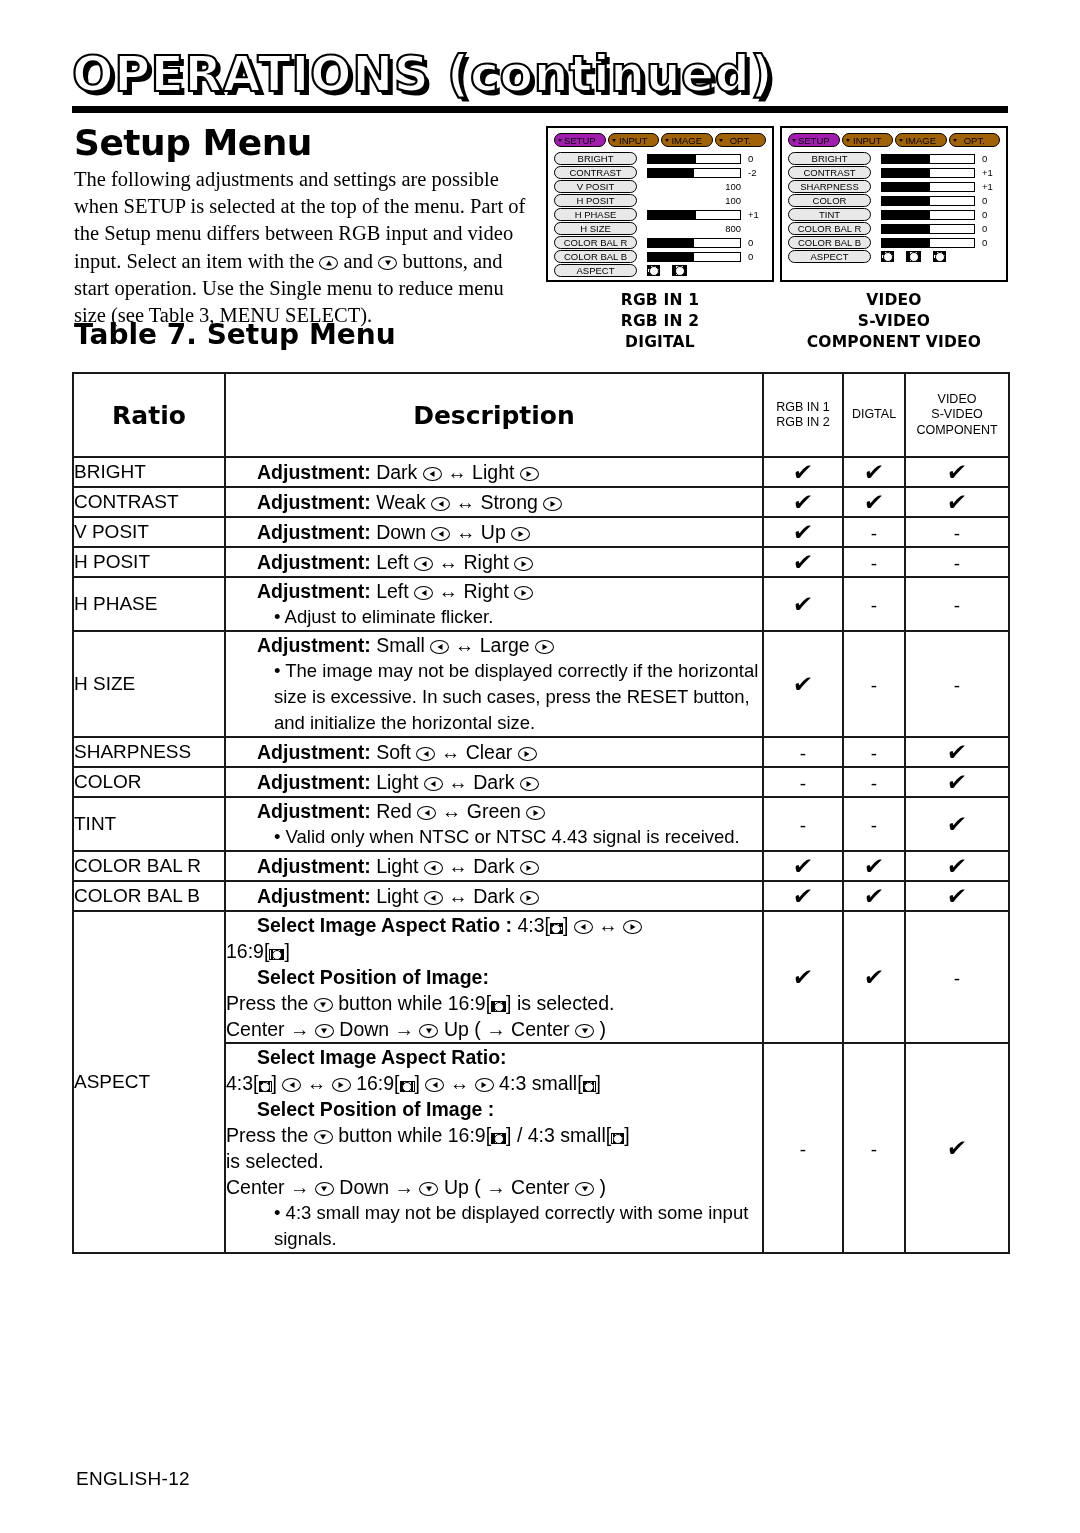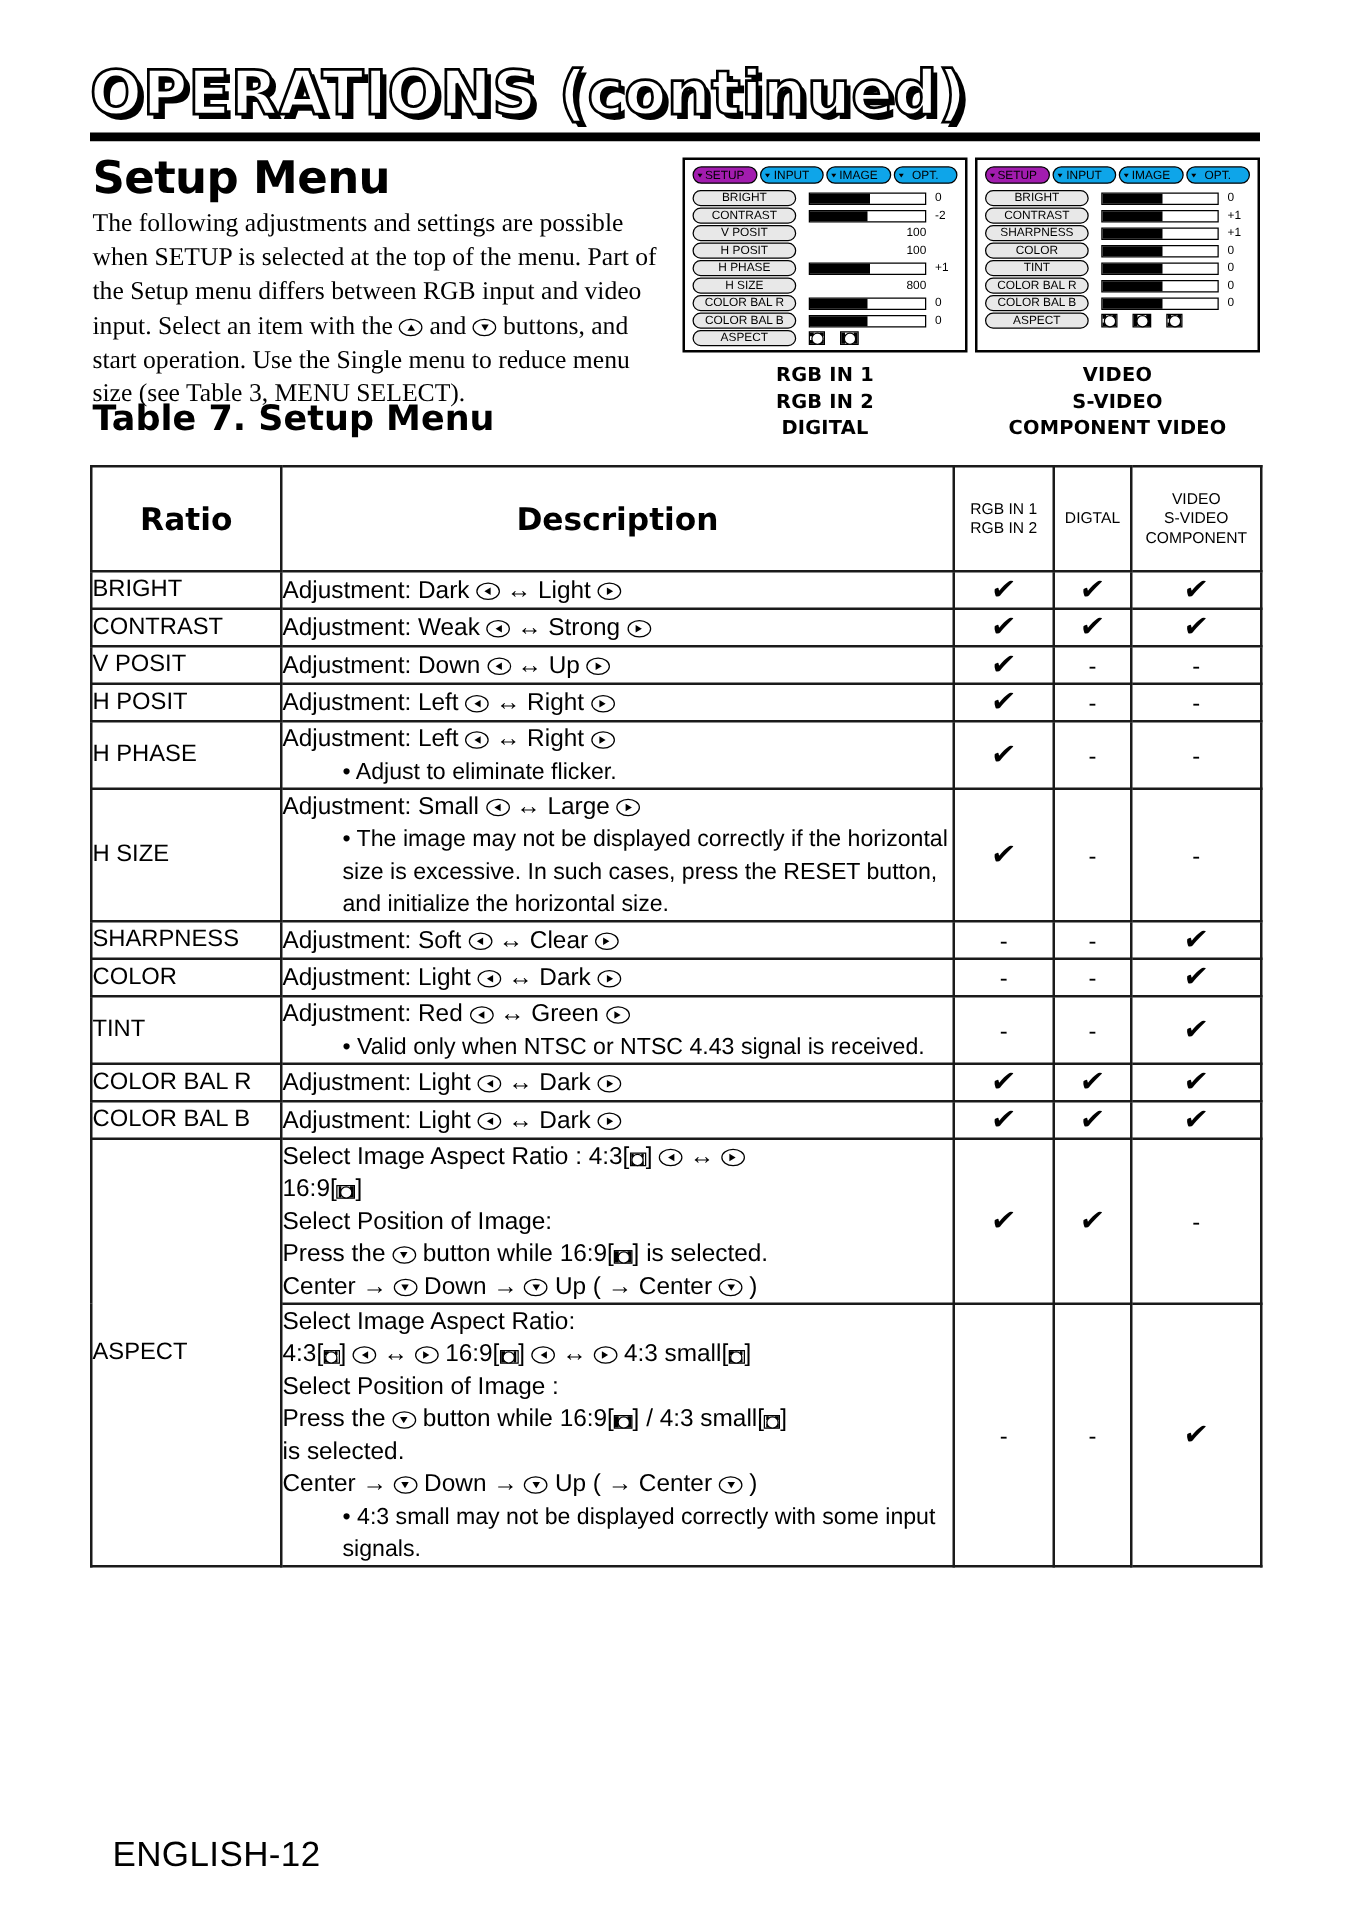--- a/index.html
+++ b/index.html
@@ -82,21 +82,21 @@
 
   .osd-tabs {
     display: flex;
     gap: 2px;
     margin-bottom: 5px;
   }
   .osd-tab {
     flex: 1;
     border: 1.2px solid #000000;
     border-radius: 9px;
-    background: #0ea5e9;
+    background: #a16207;
     font-size: 9.5px;
     text-align: center;
     padding: 0 1px;
     height: 14px;
     line-height: 13px;
     position: relative;
     white-space: nowrap;
     box-sizing: border-box;
   }
   .osd-tab.sel { background: #a21caf; }
@@ -271,21 +271,21 @@
   }
   td.mark .dash { font-size: 19px; font-weight: normal; }
   .check {
     font-family: "DejaVu Sans", sans-serif;
     font-size: 23px;
     line-height: 1;
     display: inline-block;
     transform: skewX(-8deg);
   }
 
-  .adj { font-weight: normal; }
+  .adj { font-weight: bold; margin-left: 31px; }
   .note { font-size: 18.5px; padding-left: 48px; }
 
   
   .btn {
     display: inline-block;
     width: 19px;
     height: 14px;
     border: 1.4px solid #000000;
     border-radius: 50%;
     position: relative;
@@ -301,23 +301,23 @@
     width: 0; height: 0;
   }
   .btn.left::after  { border-top: 3.4px solid transparent; border-bottom: 3.4px solid transparent; border-right: 5px solid #000; }
   .btn.right::after { border-top: 3.4px solid transparent; border-bottom: 3.4px solid transparent; border-left: 5px solid #000; }
   .btn.up::after    { border-left: 3.4px solid transparent; border-right: 3.4px solid transparent; border-bottom: 5px solid #000; }
   .btn.down::after  { border-left: 3.4px solid transparent; border-right: 3.4px solid transparent; border-top: 5px solid #000; }
   .aspect-sub { border-bottom: 2px solid #1a1a1a; }
 
   .footer {
     position: absolute;
-    left: 90px;
+    left: 76px;
     top: 1468px;
-    font-size: 28px;
+    font-size: 19px;
     letter-spacing: 0.3px;
   }
 </style>
 </head>
 <body>
 
 <div class="page-title">OPERATIONS (continued)</div>
 <div class="title-rule"></div>
 <div class="section-title">Setup Menu</div>
 <div class="intro" id="intro-para">The following adjustments and settings are possible when SETUP is selected at the top of the menu. Part of the Setup menu differs between RGB input and video input. Select an item with the <span class="btn up"></span> and <span class="btn down"></span> buttons, and start operation. Use the Single menu to reduce menu size (see Table 3, MENU SELECT).</div>

